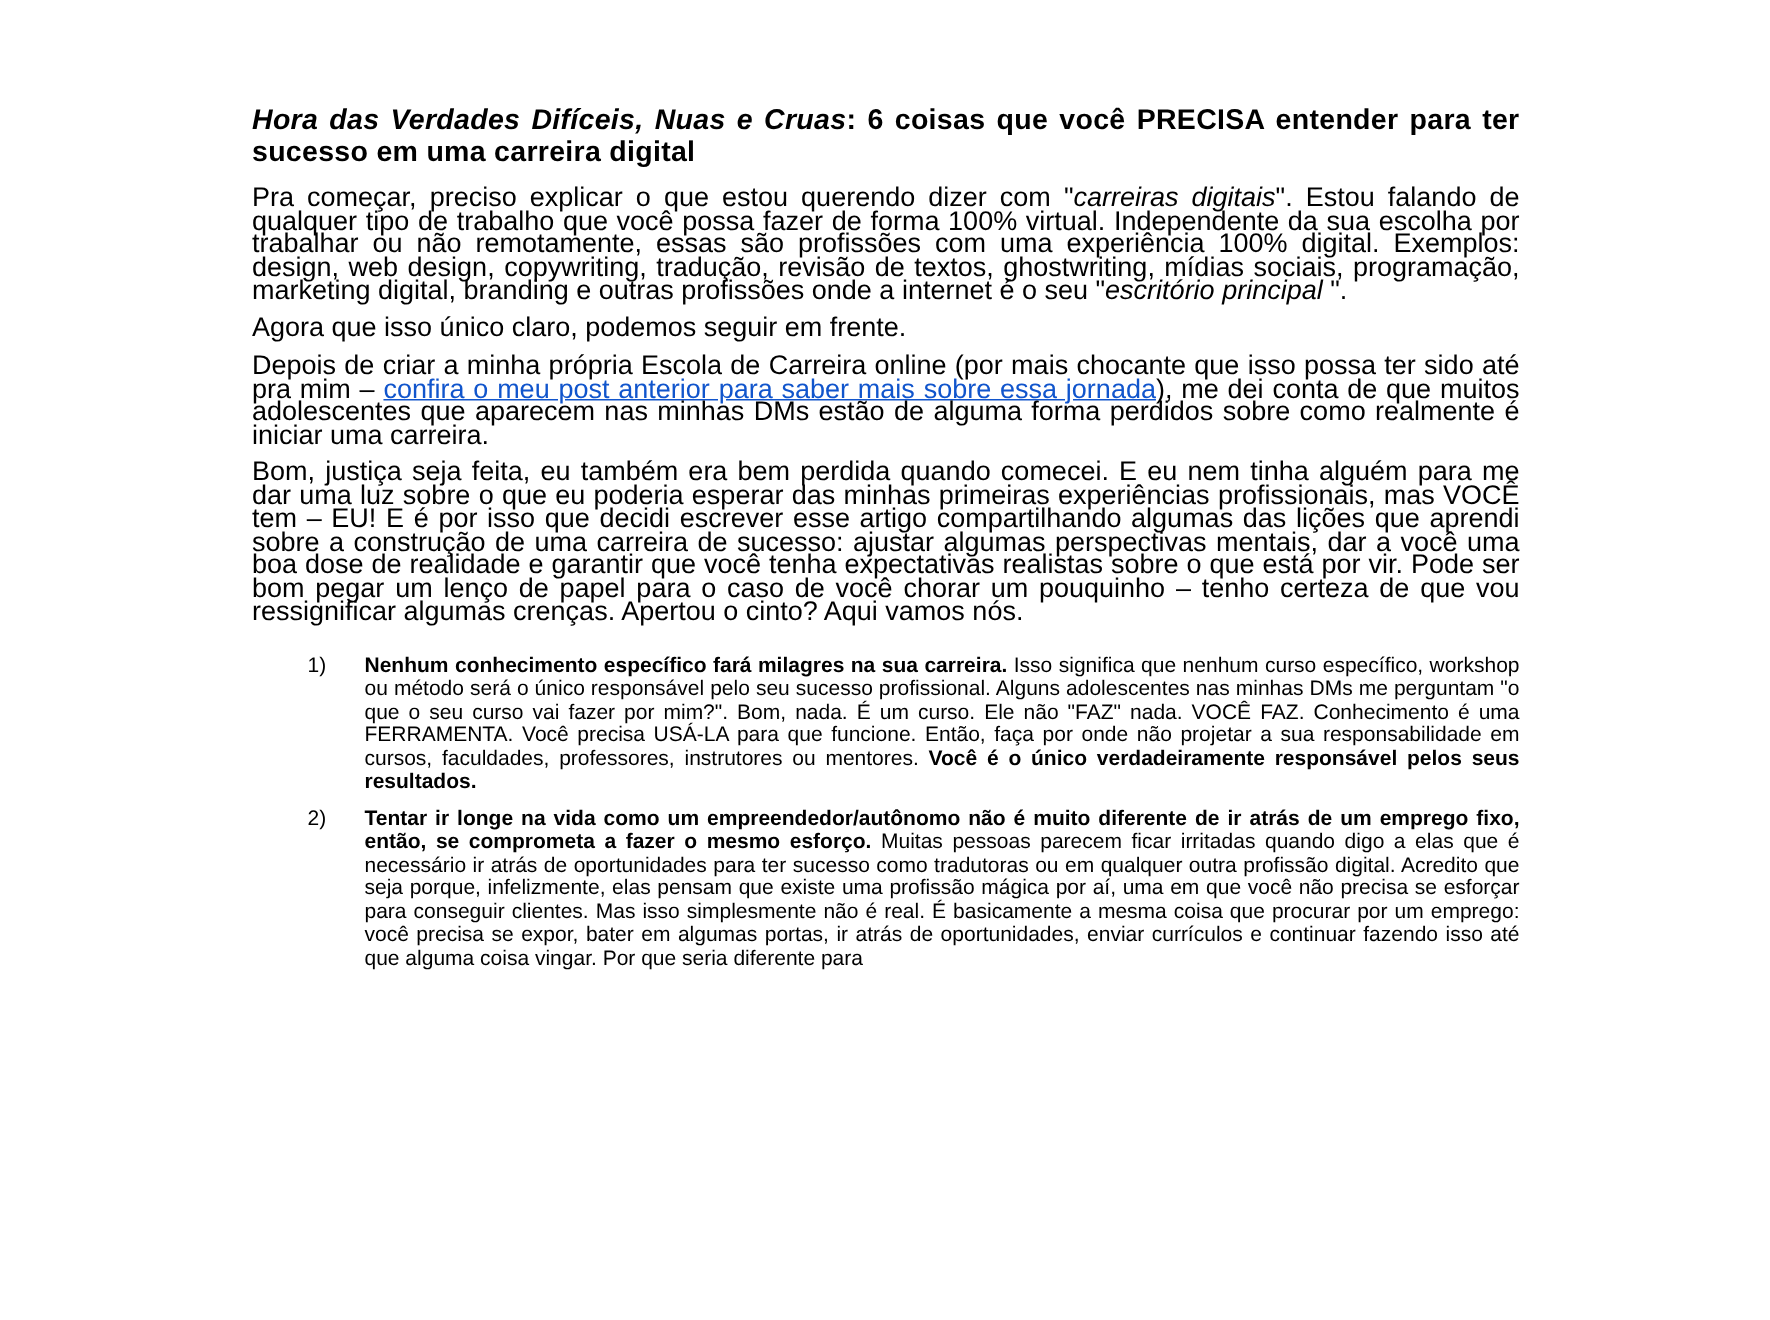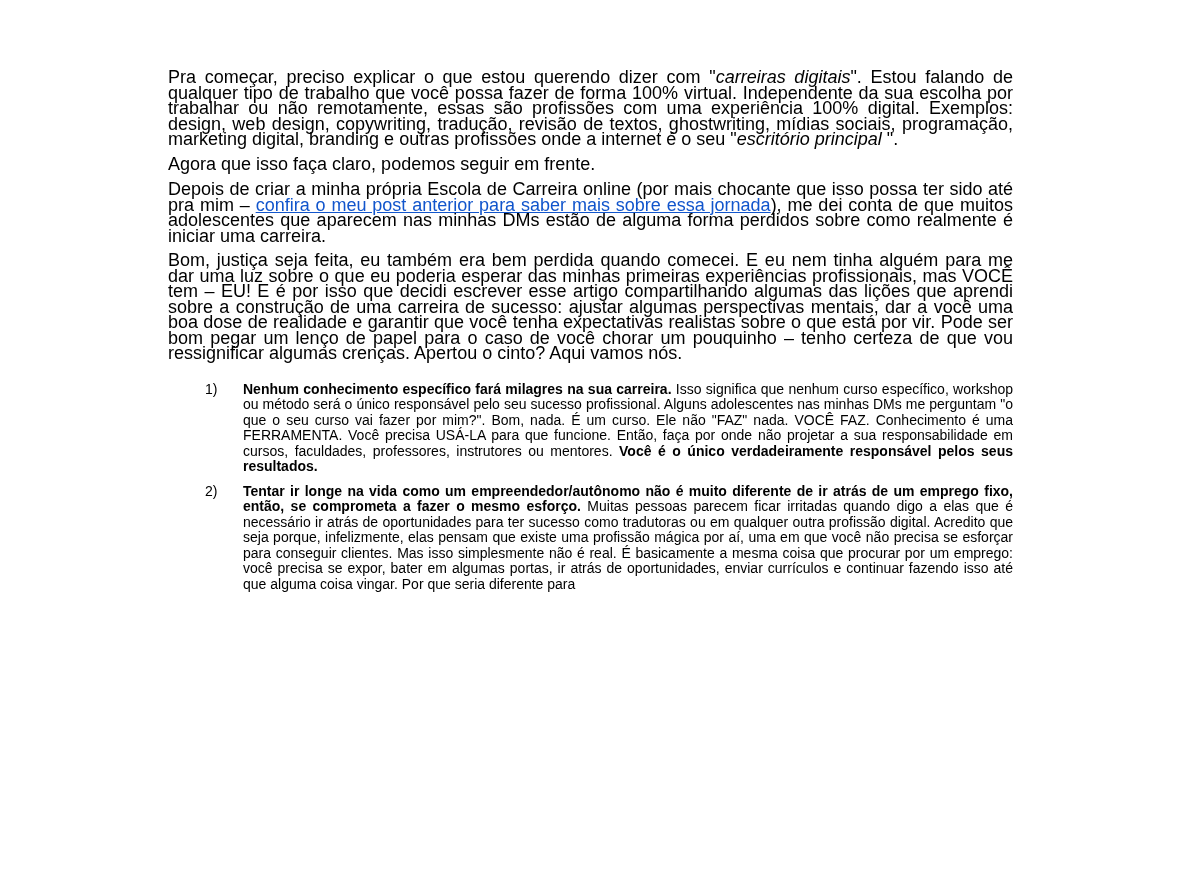--- a/index.html
+++ b/index.html
@@ -66,25 +66,26 @@
     position: absolute;
     left: 37px;
     top: 0;
   }
 </style>
 </head>
 <body>
 
 <div class="doc">
 
+  <h1 class="title"><span class="it">Hora das Verdades Difíceis, Nuas e Cruas</span><span>: 6 coisas que você PRECISA entender para ter sucesso em uma carreira digital</span></h1>
 
 
   <p class="para"><span>Pra começar, preciso explicar o que estou querendo dizer com "</span><span class="it">carreiras digitais</span><span>". Estou falando de qualquer tipo de trabalho que você possa fazer de forma 100% virtual. Independente da sua escolha por trabalhar ou não remotamente, essas são profissões com uma experiência 100% digital. Exemplos: design, web design, copywriting, tradução, revisão de textos, ghostwriting, mídias sociais, programação, marketing digital, branding e outras profissões onde a internet é o seu "</span><span class="it">escritório principal</span><span> ".</span></p>
 
-  <p class="para gap-after">Agora que isso faça claro, podemos seguir em frente.</p>
+  <p class="para gap-after">Agora que isso único claro, podemos seguir em frente.</p>
 
   <p class="para"><span>Depois de criar a minha própria Escola de Carreira online (por mais chocante que isso possa ter sido até pra mim – </span><a class="link" href="#">confira o meu post anterior para saber mais sobre essa jornada</a><span>), me dei conta de que muitos adolescentes que aparecem nas minhas DMs estão de alguma forma perdidos sobre como realmente é iniciar uma carreira.</span></p>
 
   <p class="para">Bom, justiça seja feita, eu também era bem perdida quando comecei. E eu nem tinha alguém para me dar uma luz sobre o que eu poderia esperar das minhas primeiras experiências profissionais, mas VOCÊ tem – EU! E é por isso que decidi escrever esse artigo compartilhando algumas das lições que aprendi sobre a construção de uma carreira de sucesso: ajustar algumas perspectivas mentais, dar a você uma boa dose de realidade e garantir que você tenha expectativas realistas sobre o que está por vir. Pode ser bom pegar um lenço de papel para o caso de você chorar um pouquinho – tenho certeza de que vou ressignificar algumas crenças. Apertou o cinto? Aqui vamos nós.</p>
 
   <ol class="list">
 
     <li class="li"><span class="num">1)</span><span class="b">Nenhum conhecimento específico fará milagres na sua carreira.</span><span> Isso significa que nenhum curso específico, workshop ou método será o único responsável pelo seu sucesso profissional. Alguns adolescentes nas minhas DMs me perguntam "o que o seu curso vai fazer por mim?". Bom, nada. É um curso. Ele não "FAZ" nada. VOCÊ FAZ. Conhecimento é uma FERRAMENTA. Você precisa USÁ-LA para que funcione. Então, faça por onde não projetar a sua responsabilidade em cursos, faculdades, professores, instrutores ou mentores. </span><span class="b">Você é o único verdadeiramente responsável pelos seus resultados.</span></li>
 
     <li class="li"><span class="num">2)</span><span class="b">Tentar ir longe na vida como um empreendedor/autônomo não é muito diferente de ir atrás de um emprego fixo, então, se comprometa a fazer o mesmo esforço.</span><span> Muitas pessoas parecem ficar irritadas quando digo a elas que é necessário ir atrás de oportunidades para ter sucesso como tradutoras ou em qualquer outra profissão digital. Acredito que seja porque, infelizmente, elas pensam que existe uma profissão mágica por aí, uma em que você não precisa se esforçar para conseguir clientes. Mas isso simplesmente não é real. É basicamente a mesma coisa que procurar por um emprego: você precisa se expor, bater em algumas portas, ir atrás de oportunidades, enviar currículos e continuar fazendo isso até que alguma coisa vingar. Por que seria diferente para</span></li>

